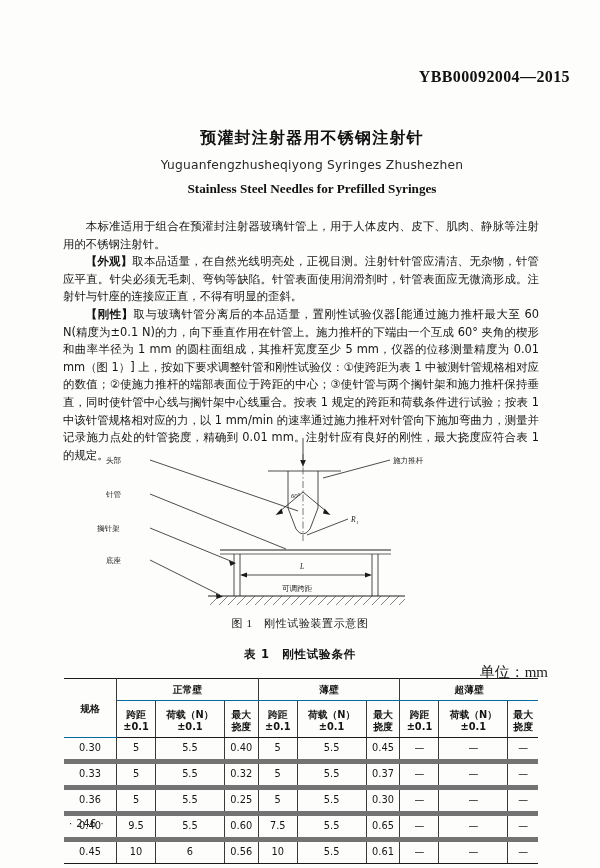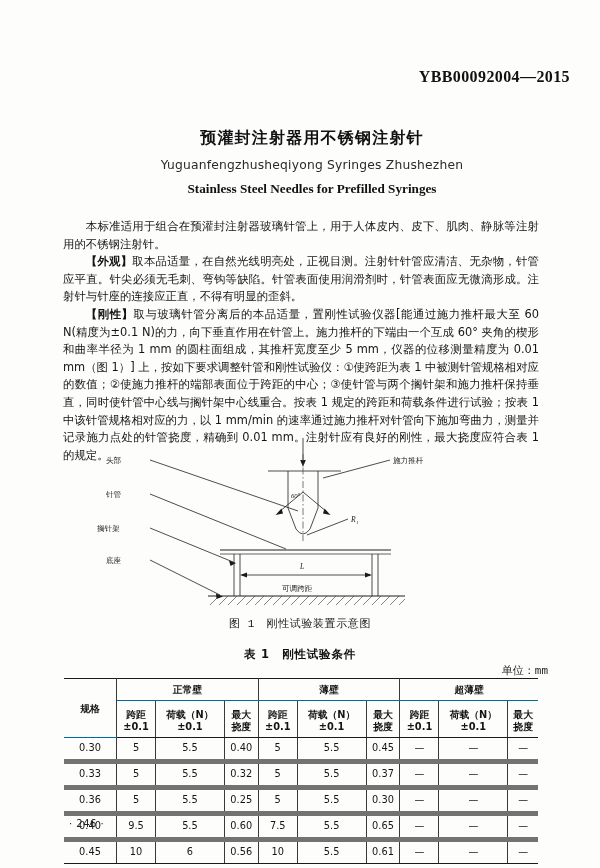--- a/index.html
+++ b/index.html
@@ -83,42 +83,42 @@
     height: 175px;
   }
   .fig-caption {
     position: absolute;
     left: 0;
     top: 616px;
     width: 600px;
     text-align: center;
     font-size: 11px;
     color: #141414;
-    font-family: Liberation Mono, monospace;
+    font-family: Liberation Serif, serif;
     letter-spacing: 0.6px;
   }
   .table-title {
     position: absolute;
     left: 0;
     top: 647px;
     width: 600px;
     text-align: center;
     font-size: 11.5px;
     font-weight: bold;
     color: #111;
     font-family: "DejaVu Sans", sans-serif;
     letter-spacing: 0.8px;
   }
   .unit-note {
     position: absolute;
     right: 52px;
     top: 663px;
-    font-size: 11px;
+    font-size: 15px;
     color: #222;
-    font-family: Liberation Mono, monospace;
+    font-family: Liberation Serif, serif;
   }
   table.data {
     position: absolute;
     left: 64px;
     top: 678px;
     width: 474px;
     border-collapse: collapse;
     font-size: 9.8px;
     font-family: "DejaVu Sans", sans-serif;
     color: #141414;

